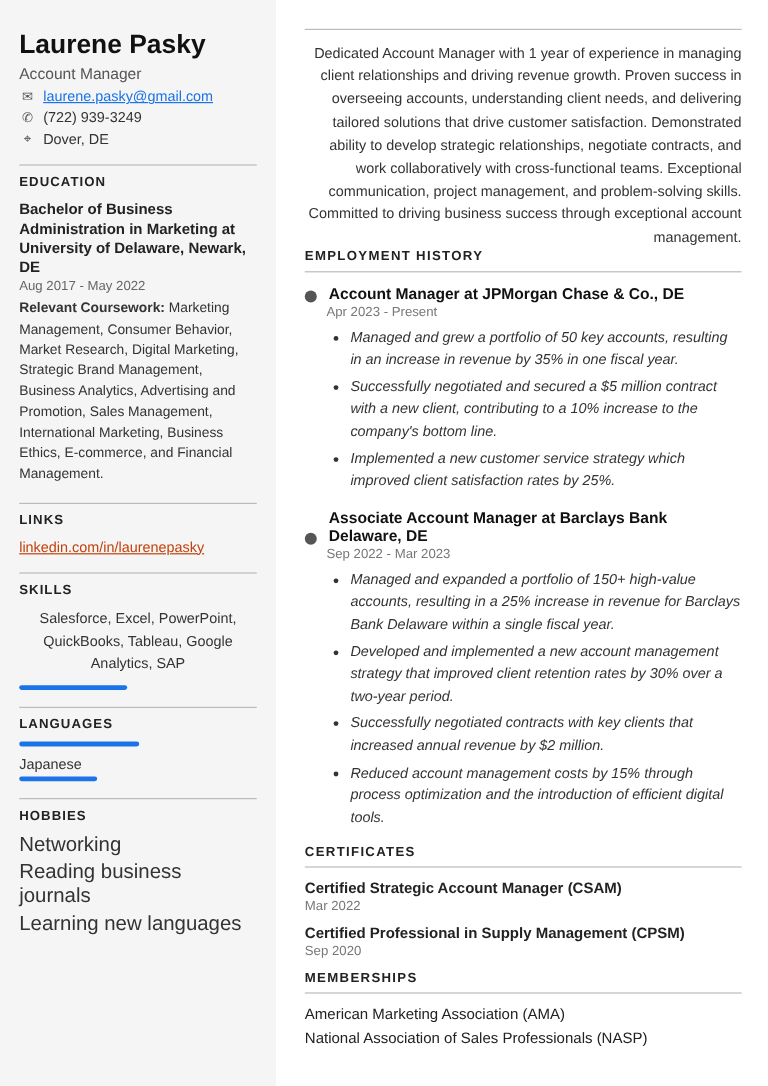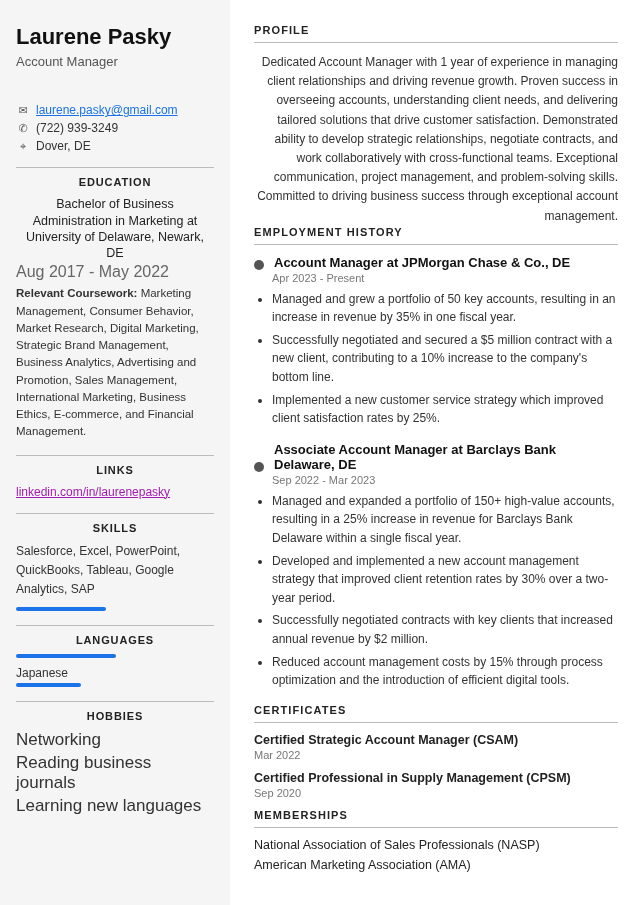--- a/index.html
+++ b/index.html
@@ -26,21 +26,21 @@
     .left .name {
       font-size: 22px;
       font-weight: 700;
       line-height: 1.2;
       margin-bottom: 4px;
       color: #111;
     }
     .left .job-title {
       font-size: 13px;
       color: #555;
-      margin-bottom: 34px;
+      margin-bottom: 4px;
     }
     .contact-item {
       display: flex;
       align-items: center;
       gap: 6px;
       margin-bottom: 4px;
       font-size: 12px;
       color: #333;
     }
     .contact-item a {
@@ -59,49 +59,48 @@
       border-top: 1.5px solid #bbb;
       margin: 14px 0 8px 0;
     }
     .section-title-left {
       font-size: 11px;
       font-weight: 700;
       letter-spacing: 0.08em;
       text-transform: uppercase;
       color: #222;
       margin-bottom: 8px;
-      text-align: center;
     }
     .edu-degree {
-      font-weight: 400;
+      font-weight: 700;
       font-size: 12.5px;
       line-height: 1.3;
       margin-bottom: 2px;
-      text-align: center;
     }
     .edu-date {
-      font-size: 16px;
+      font-size: 11px;
       color: #666;
       margin-bottom: 4px;
     }
     .edu-coursework {
       font-size: 11.5px;
       color: #333;
       line-height: 1.5;
     }
     .link-item a {
-      color: #a21caf;
+      color: #c2410c;
       text-decoration: underline;
       font-size: 12px;
     }
     .skills-text {
       font-size: 12px;
       color: #333;
       line-height: 1.6;
       margin-bottom: 8px;
+      text-align: center;
     }
     .skills-bar {
       height: 4px;
       background: #1a73e8;
       border-radius: 2px;
       width: 90px;
       margin-top: 4px;
     }
     .lang-item {
       font-size: 12px;
@@ -163,22 +162,23 @@
       flex-shrink: 0;
       margin-right: 2px;
     }
     .emp-date {
       font-size: 11px;
       color: #777;
       margin-bottom: 6px;
       margin-left: 18px;
     }
     .emp-bullets {
-      margin-left: 18px;
+      margin-left: 38px;
       margin-bottom: 14px;
+      font-style: italic;
     }
     .emp-bullets li {
       font-size: 12px;
       color: #333;
       line-height: 1.55;
       margin-bottom: 4px;
       list-style: disc;
     }
     .cert-name {
       font-weight: 700;
@@ -247,21 +247,20 @@
 
     <hr class="section-divider">
     <div class="section-title-left">Hobbies</div>
     <div class="hobby-item">Networking</div>
     <div class="hobby-item">Reading business journals</div>
     <div class="hobby-item">Learning new languages</div>
   </div>
 
   <div class="right">
 
-    <div class="section-title-right">Profile</div>
     <hr class="section-hr">
     <div class="profile-text">Dedicated Account Manager with 1 year of experience in managing client relationships and driving revenue growth. Proven success in overseeing accounts, understanding client needs, and delivering tailored solutions that drive customer satisfaction. Demonstrated ability to develop strategic relationships, negotiate contracts, and work collaboratively with cross-functional teams. Exceptional communication, project management, and problem-solving skills. Committed to driving business success through exceptional account management.</div>
 
     <div class="section-title-right">Employment History</div>
     <hr class="section-hr">
 
     <div class="emp-job-title">
       <span class="emp-dot"></span>
       <span>Account Manager at JPMorgan Chase &amp; Co., DE</span>
     </div>
@@ -286,16 +285,16 @@
 
     <div class="section-title-right">Certificates</div>
     <hr class="section-hr">
     <div class="cert-name">Certified Strategic Account Manager (CSAM)</div>
     <div class="cert-date">Mar 2022</div>
     <div class="cert-name">Certified Professional in Supply Management (CPSM)</div>
     <div class="cert-date">Sep 2020</div>
 
     <div class="section-title-right">Memberships</div>
     <hr class="section-hr">
+    <div class="membership-item">American Marketing Association (AMA)</div>
     <div class="membership-item">National Association of Sales Professionals (NASP)</div>
-    <div class="membership-item">American Marketing Association (AMA)</div>
   </div>
 </div>
 
 </body></html>

